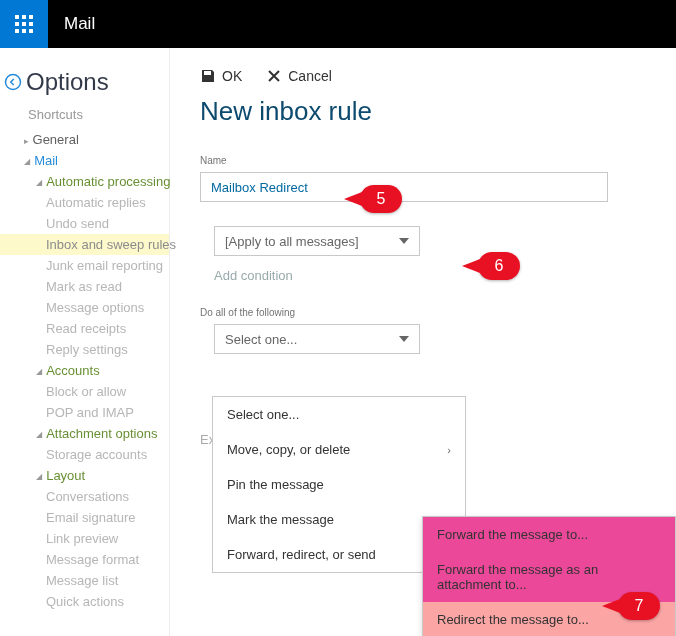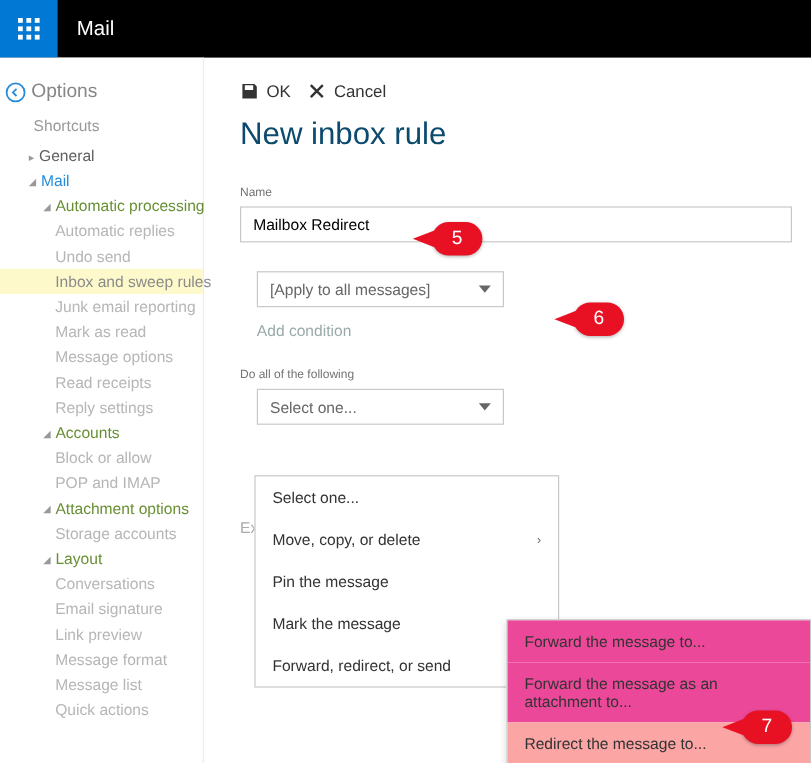--- a/index.html
+++ b/index.html
@@ -6,37 +6,37 @@
   body { width: 676px; height: 636px; overflow: hidden; background: #fff; position: relative; color:#333; }
   
   .topbar { height: 48px; background: #000; display: flex; align-items: center; }
   .app-launcher { width: 48px; height: 48px; background: #0078d4; display:flex; align-items:center; justify-content:center; }
   .app-launcher svg { width:20px; height:20px; }
   .app-name { color:#fff; font-size:17px; font-weight:400; margin-left:16px; }
   
   .sidebar { position:absolute; top:48px; left:0; width:170px; bottom:0; background:#fff; border-right:1px solid #eaeaea; padding-top:18px; font-size:13px; color:#666; }
   .options-row { display:flex; align-items:center; padding:2px 0 8px 4px; color:#0078d4; }
   .options-row svg { width:18px; height:18px; }
-  .options-title { font-size:16px; font-weight:300; margin-left:4px; color:#737373; }
+  .options-title { font-size:24px; font-weight:300; margin-left:4px; color:#0f172a; }
   .treeitem { padding:3px 0 3px 0; cursor:default; white-space:nowrap; }
   .tree-level-2 { padding-left:24px; color:#444; }
   .tree-level-3 { padding-left:36px; color:#4d7c0f; font-size:13px; }
   .tree-level-4 { padding-left:46px; color:#aaa; font-size:13px; }
   .treeitem.collapsed-chevron::before { content:"▸"; font-size:9px; color:#888; margin-right:4px; }
   .treeitem.expanded-chevron::before { content:"◢"; font-size:8px; color:#888; margin-right:4px; display:inline-block; transform:translateY(-1px); }
   .tree-selected { background:#fef9c3; color:#777 !important; margin-right:0; }
   .faded { opacity:0.85; }
   
   .main { position:absolute; top:48px; left:170px; right:0; bottom:0; padding:20px 0 0 30px; }
-  .toolbar { display:flex; align-items:center; gap:14px; margin-bottom:12px; }
+  .toolbar { display:flex; align-items:center; gap:24px; margin-bottom:12px; }
   .tb-btn { display:flex; align-items:center; gap:6px; font-size:14px; color:#333; cursor:pointer; }
   .tb-icon { width:16px; height:16px; }
   .page-title { font-size:26px; font-weight:300; color:#0c4a6e; margin-bottom:28px; }
   .section-label { font-size:10px; color:#737373; margin-bottom:6px; }
-  .text-input { width:460px; height:30px; border:1px solid #c8c8c8; padding:0 10px; font-size:13px; color:#000000; }
+  .text-input { width:408px; height:30px; border:1px solid #c8c8c8; padding:0 10px; font-size:13px; color:#0369a1; }
   .field-block { margin-bottom:24px; position:relative; }
   .select-box { width:206px; height:30px; border:1px solid #c8c8c8; padding:0 10px; font-size:13px; color:#666; display:flex; align-items:center; justify-content:space-between; margin-left:0; background:#fff; }
   .select-box.indented { margin-left:14px; }
   .chev-down { width:0; height:0; border-left:5px solid transparent; border-right:5px solid transparent; border-top:6px solid #666; }
   .add-link { color:#9aa; font-size:13px; margin-top:12px; margin-left:14px; }
   .except-text { color:#aaa; font-size:13px; margin-top:78px; margin-left:0; }
   
   .dropdown { position:absolute; top:396px; left:212px; width:254px; border:1px solid #c8c8c8; background:#fff; font-size:13px; }
   .dd-item { padding:10px 14px; display:flex; justify-content:space-between; align-items:center; color:#333; }
   .submenu-chevron { color:#666; font-size:11px; }

